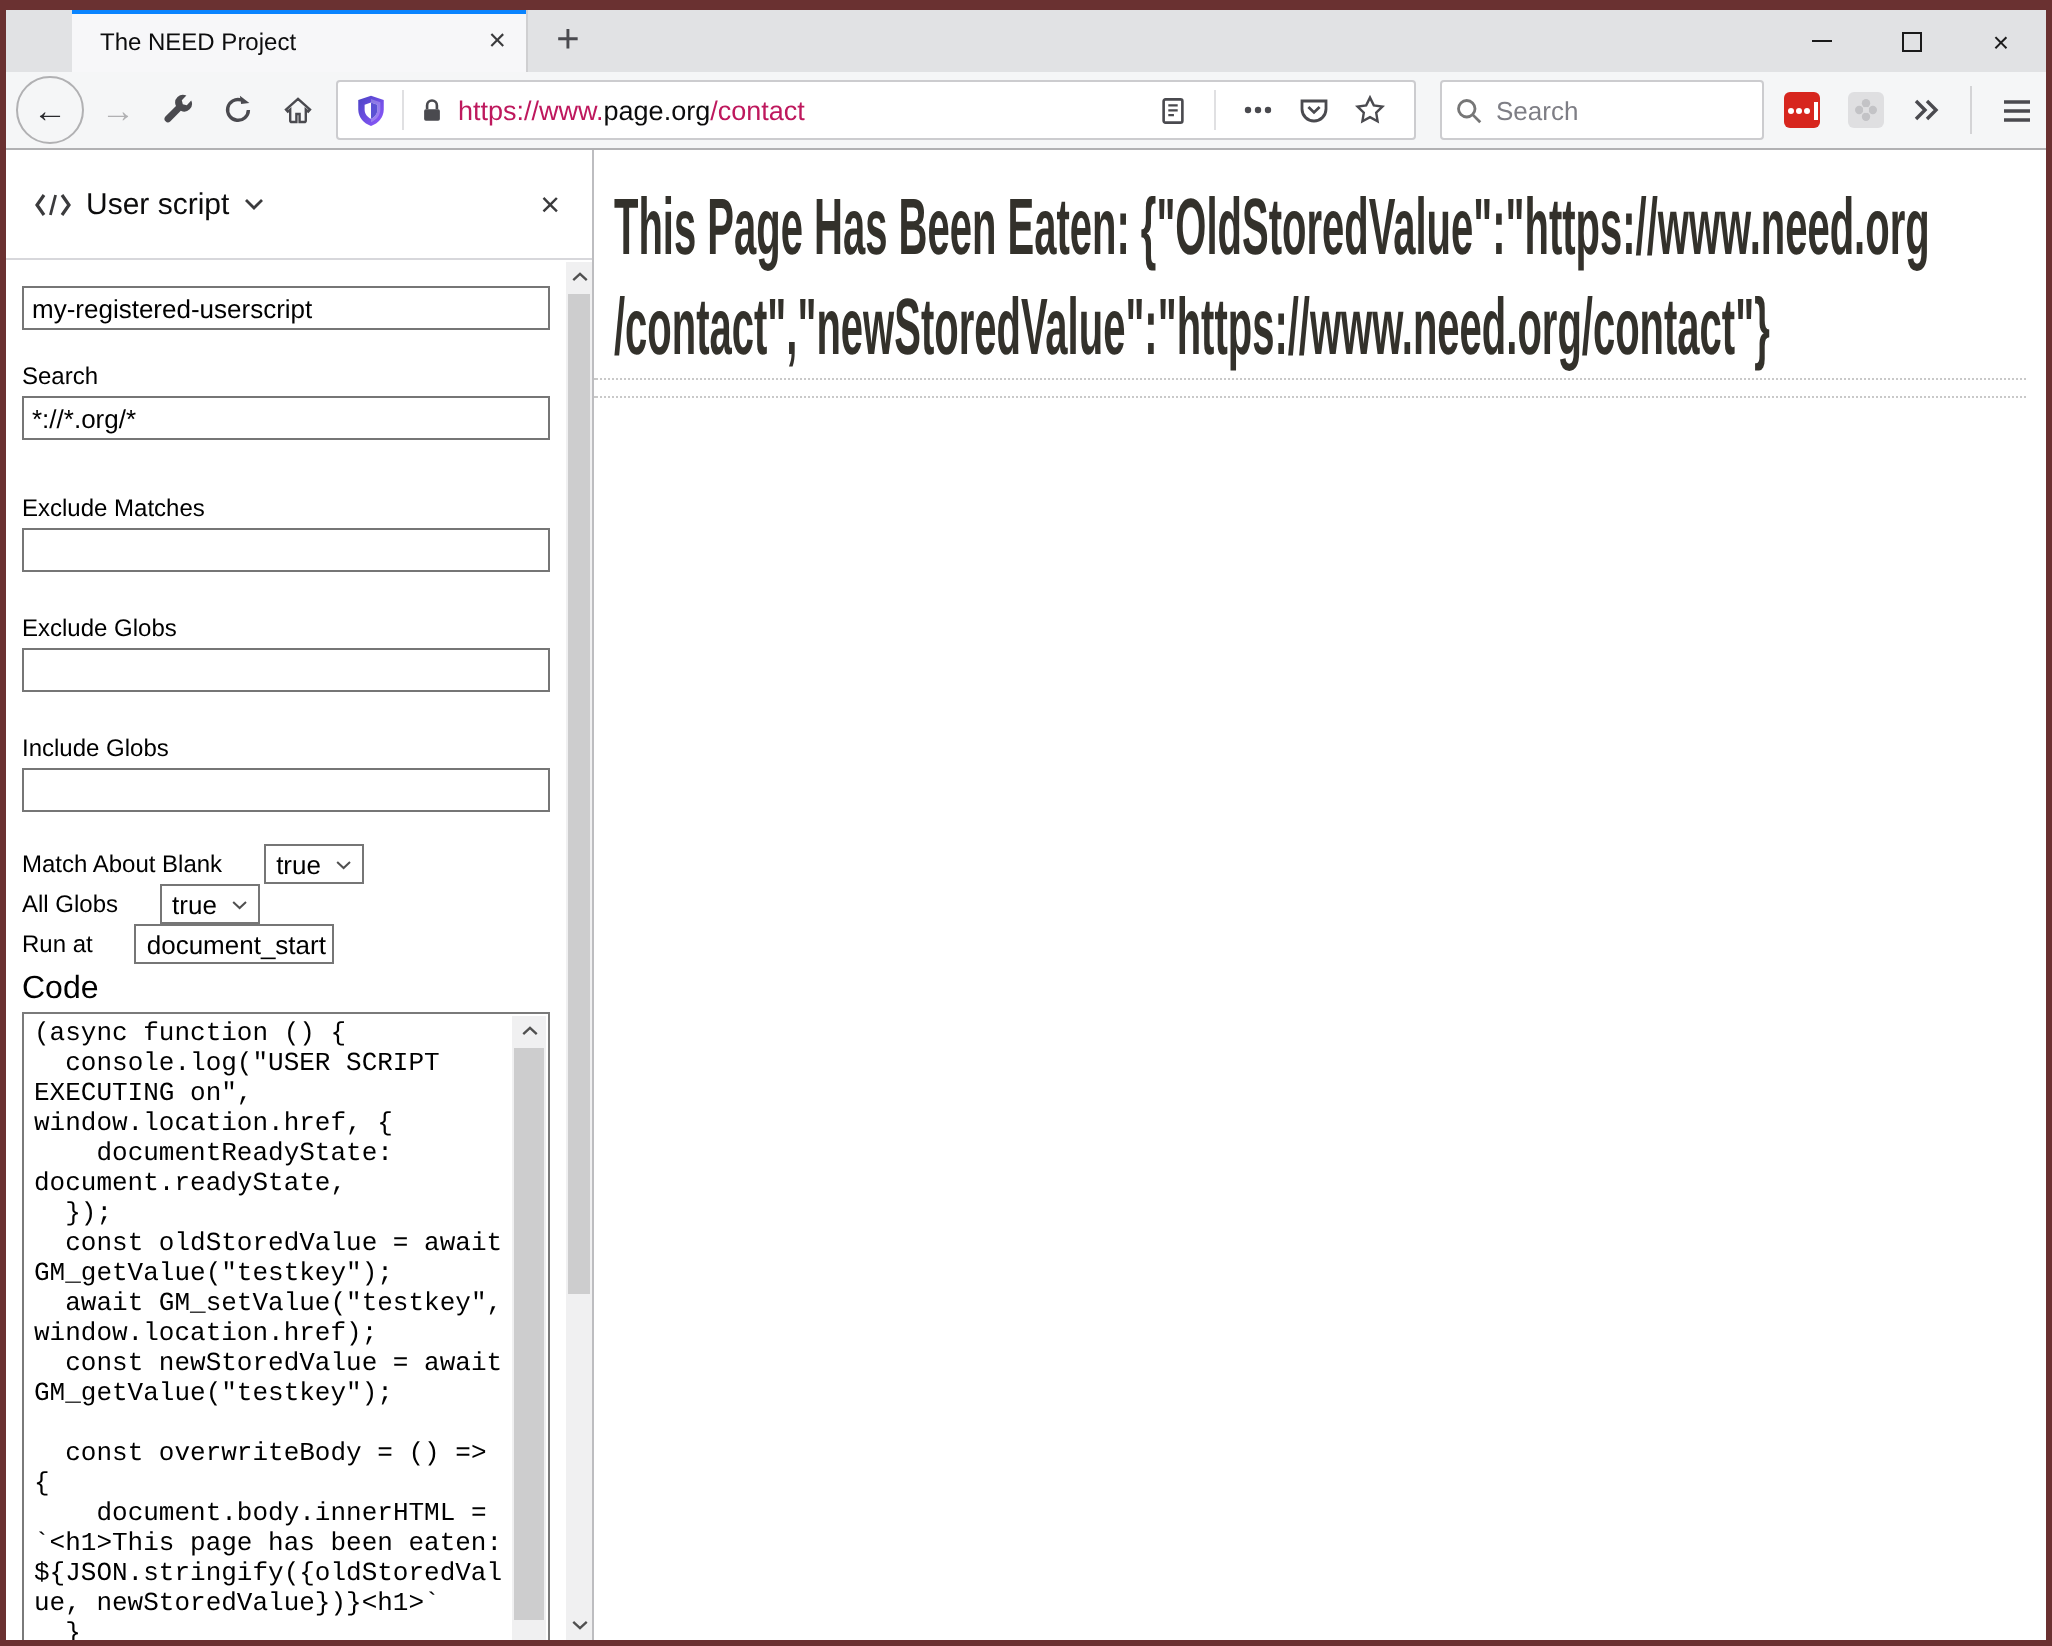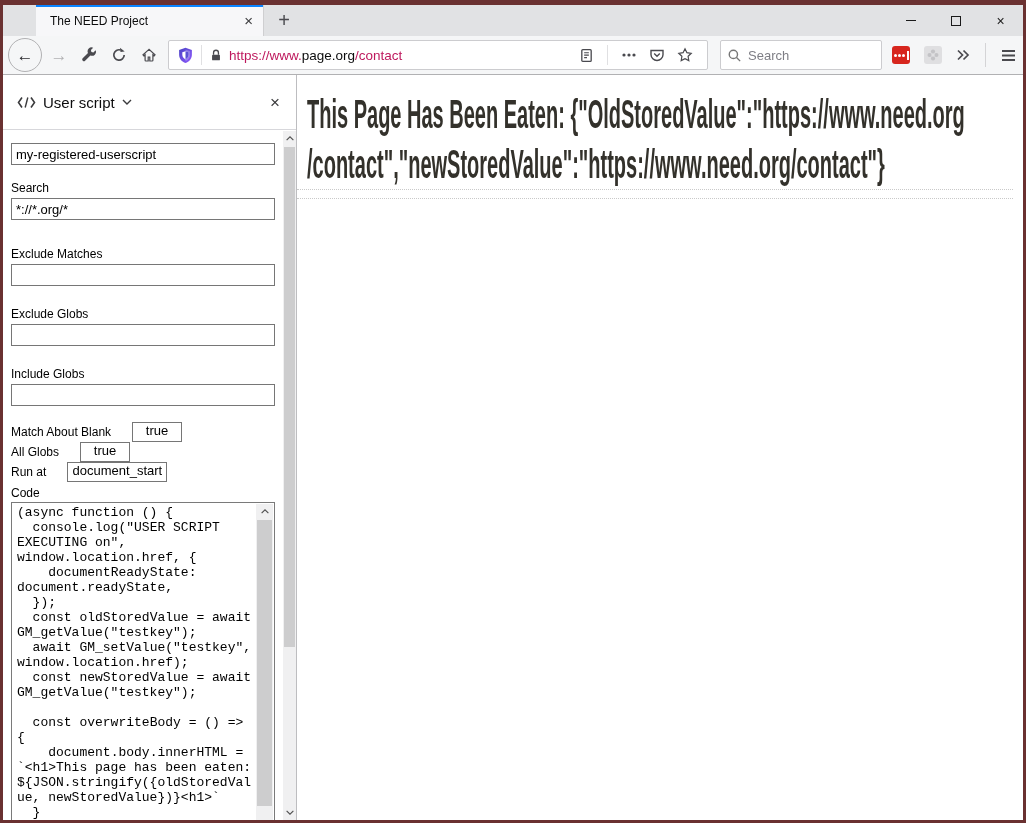--- a/index.html
+++ b/index.html
@@ -51,22 +51,22 @@
   .sidebar { width:294px; flex:none; position:relative; border-right:1px solid #bdbdc0; overflow:hidden; background:#fff; }
   .sb-header { height:55px; border-bottom:1px solid #d7d7db; display:flex; align-items:center; padding:0 12px 0 14px; }
   .sb-switch { display:flex; align-items:center; gap:7px; flex:1; }
   .sb-title { font-size:15px; color:#0c0c0d; }
   .sb-close { font-size:17px; color:#3b3b3d; line-height:1; padding:2px 4px; }
   .sb-body { position:absolute; left:0; right:13px; top:56px; bottom:0; padding:12px 8px 0 8px; overflow:hidden; }
   .fld { margin-bottom:16px; }
   .fld label { display:block; font-size:12px; color:#000; margin-bottom:3px; }
   .fld input { width:100%; height:22px; border:1px solid #767676; border-radius:0; font-size:13px; font-family:"Liberation Sans",sans-serif; padding:1px 4px; color:#000; background:#fff; }
   .row { display:flex; align-items:center; gap:21px; height:20px; font-size:12px; color:#000; }
-  .select { display:inline-flex; align-items:center; justify-content:space-between; border:1px solid #767676; height:20px; padding:0 5px; font-size:13px; background:#fff; gap:8px;flex-direction:column; }
-  .code-label { font-size:12px; color:#000; margin:4px 0 2px; }
+  .select { display:inline-flex; align-items:center; justify-content:space-between; border:1px solid #767676; height:20px; padding:0 5px; font-size:13px; background:#fff; gap:8px; }
+  .code-label { font-size:16px; color:#000; margin:4px 0 2px; }
   .codebox { position:relative; height:356px; border:1px solid #7a7a7a; background:#fff; }
   .code-text { position:absolute; top:1px; bottom:1px; left:1px; right:18px; padding:1px 2px 0 4px; font-family:"Liberation Mono","DejaVu Sans Mono",monospace; font-size:13px; line-height:15px; white-space:pre-wrap; overflow-wrap:anywhere; overflow:hidden; color:#000; }
   .scrollv { position:absolute; background:#f0f0f1; }
   .sc-arrow { position:absolute; left:0; right:0; height:15px; display:flex; align-items:center; justify-content:center; }
   .sc-thumb { position:absolute; left:1px; right:1px; background:#cdcdce; }
   .code-scroll { top:1px; bottom:1px; right:1px; width:17px; }
   .sb-scroll { top:56px; bottom:0; right:0; width:13px; }
 
   
   .main { flex:1; position:relative; overflow:hidden; padding:14px 0 0 10px; background:#fff; }

